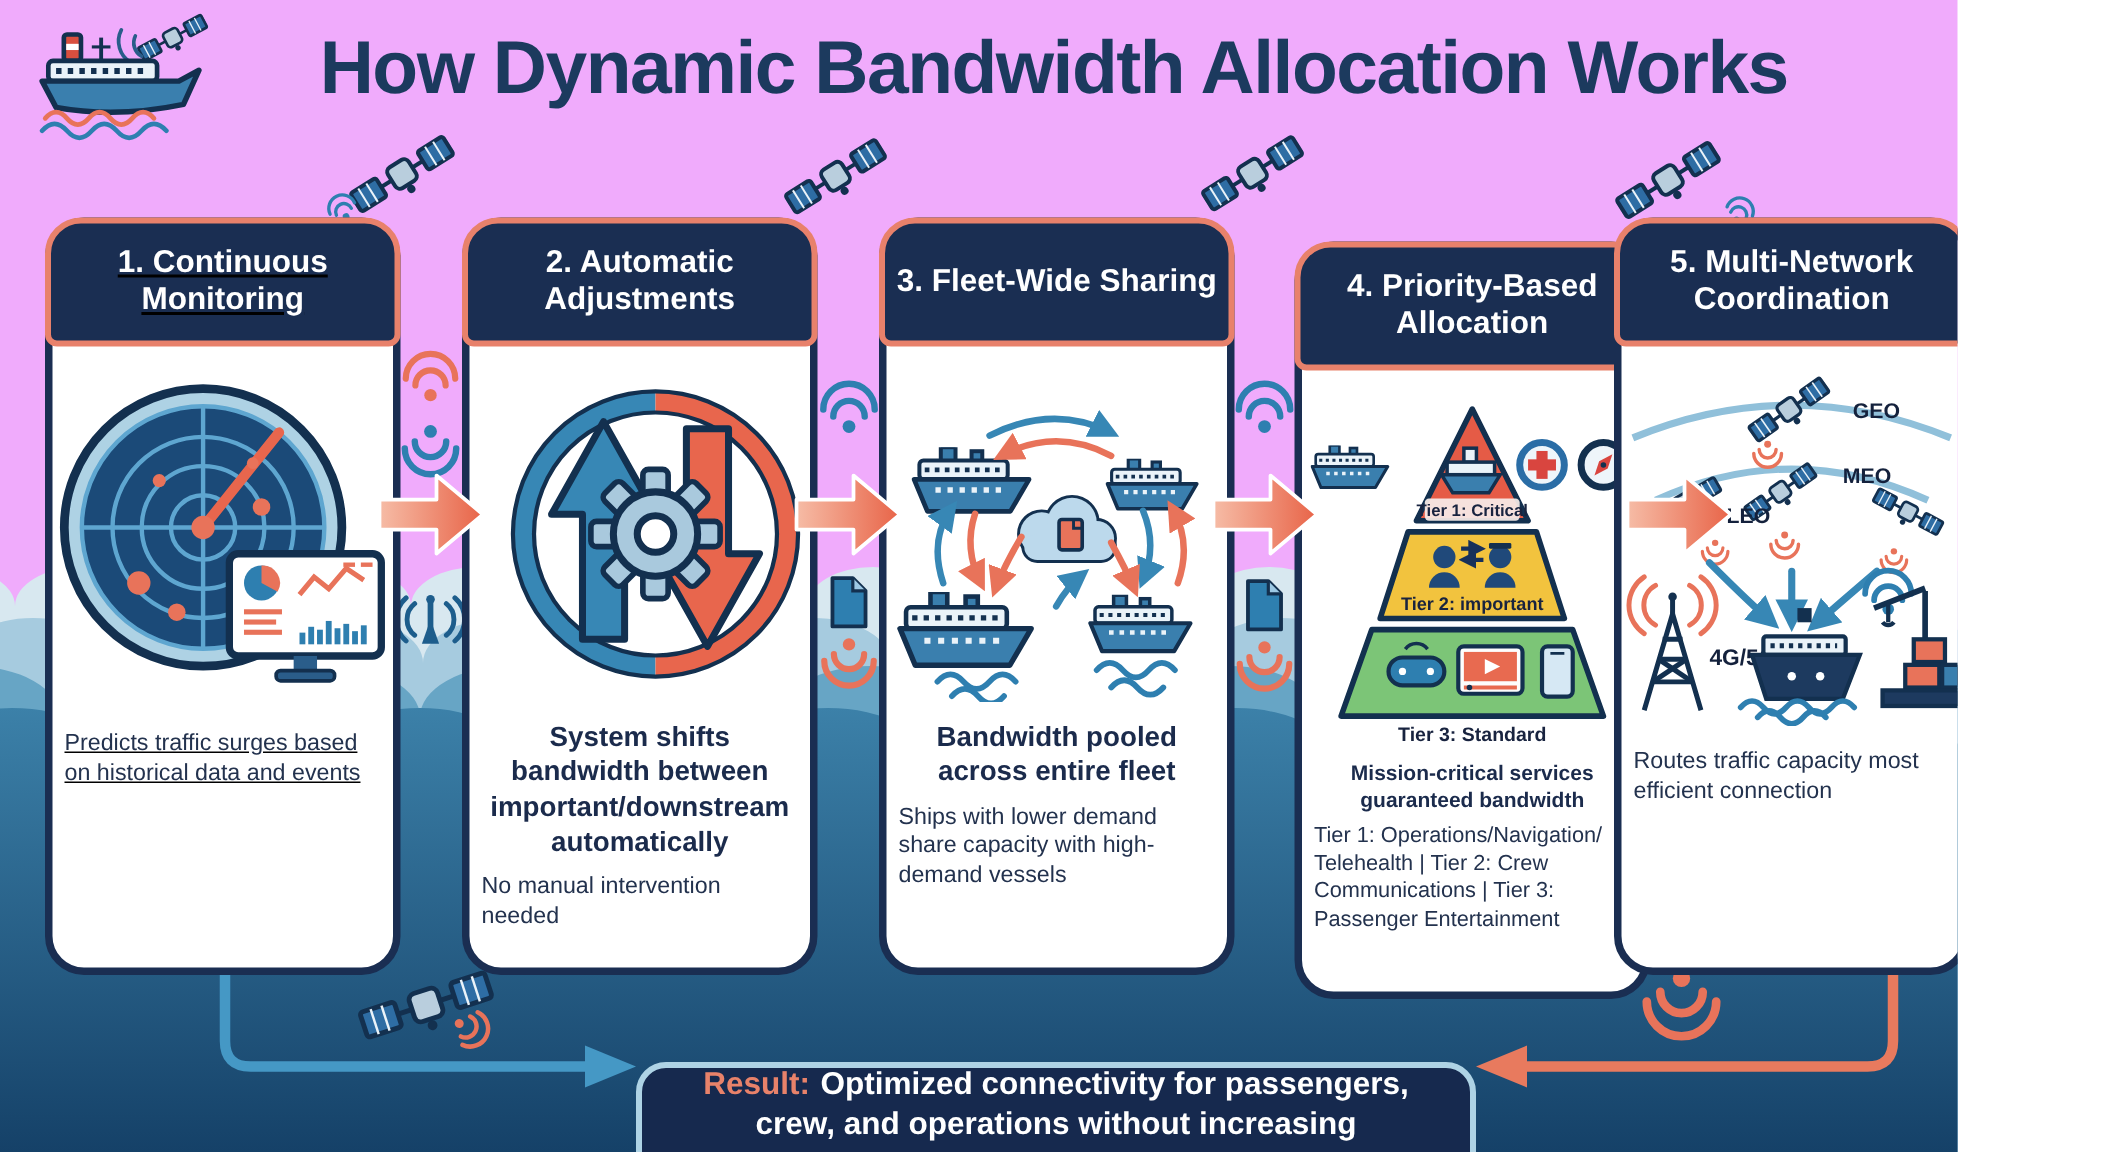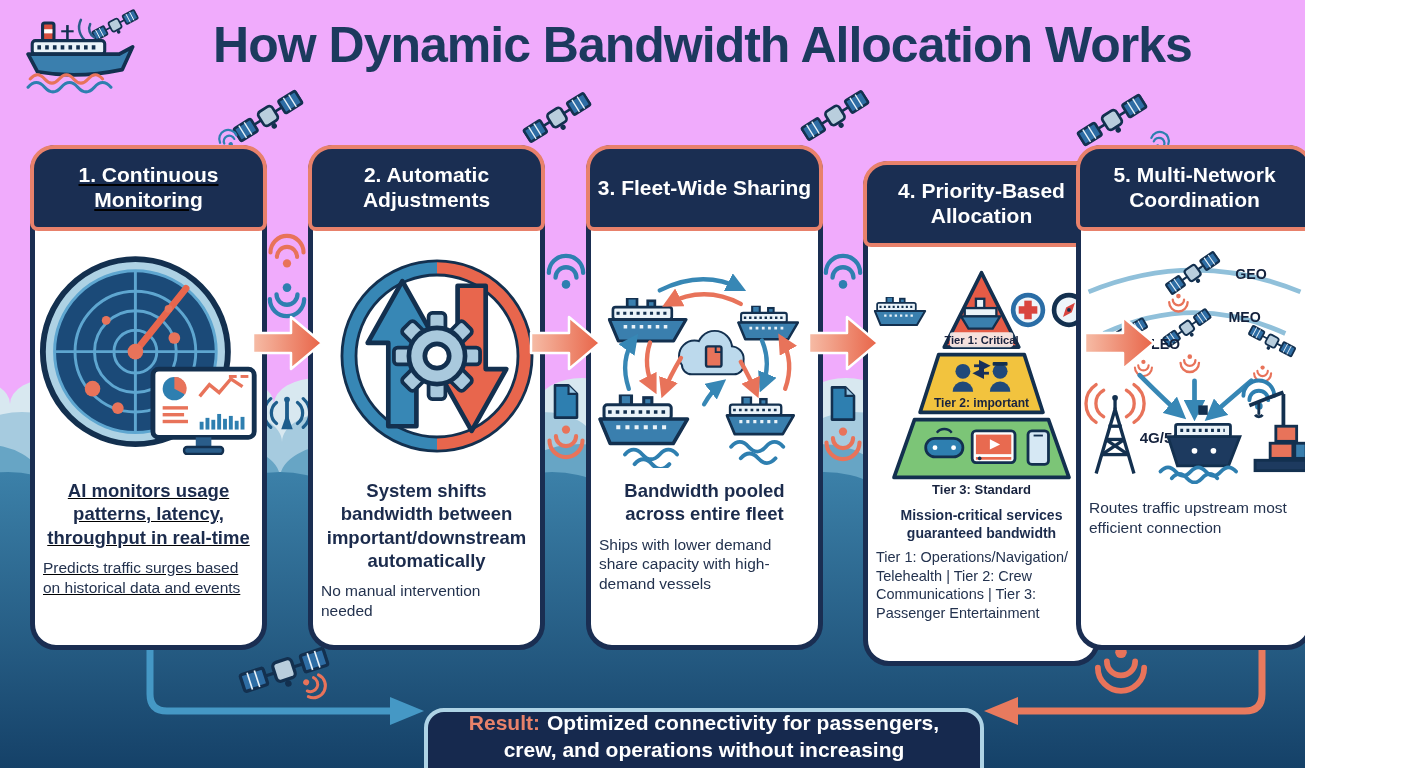--- a/index.html
+++ b/index.html
@@ -256,21 +256,20 @@
             <rect x="202" y="171" width="4" height="9"></rect>
               <rect x="208" y="167" width="4" height="13"></rect>
           </g>
           <rect x="196" y="124" width="8" height="3" fill="#e8735a"></rect>
             <rect x="208" y="124" width="8" height="3" fill="#e8735a"></rect>
           <rect x="162" y="188" width="16" height="10" fill="#2a5d8a"></rect>
           <rect x="150" y="198" width="40" height="7" rx="3" fill="#2a5d8a" stroke="#13304f" stroke-width="2.5"></rect>
         </g>
       </svg>
     </div>
-    <div class="heading">AI monitors usage patterns, latency, throughput in real-time</div>
     <div class="desc">Predicts traffic surges based on historical data and events</div>
   </div>
 
   <div class="card" style="left:308px;">
     <div class="card-header">2. Automatic Adjustments</div>
     <div class="icon-wrap">
       <svg width="206" height="206" viewBox="0 0 220 220">
         <path d="M110,16 A94,94 0 0 0 110,204" stroke="#3787b5" stroke-width="15" fill="none"></path>
         <path d="M110,16 A94,94 0 0 1 110,204" stroke="#e8664d" stroke-width="15" fill="none"></path>
         <circle cx="110" cy="110" r="101.5" stroke="#13304f" stroke-width="3" fill="none"></circle>
@@ -466,21 +465,21 @@
           <line x1="214" y1="162" x2="214" y2="232" stroke="#13304f" stroke-width="4"></line>
           <line x1="188" y1="170" x2="188" y2="184" stroke="#13304f" stroke-width="3"></line>
           <path d="M184,184 a5,5 0 0 0 8,0" stroke="#13304f" stroke-width="3" fill="none"></path>
           <rect x="206" y="196" width="22" height="16" fill="#e8735a" stroke="#13304f" stroke-width="3"></rect>
           <rect x="200" y="214" width="24" height="16" fill="#e8735a" stroke="#13304f" stroke-width="3"></rect>
           <rect x="226" y="214" width="12" height="16" fill="#3a7fae" stroke="#13304f" stroke-width="3"></rect>
           <rect x="184" y="232" width="54" height="11" fill="#1d3a5f" stroke="#13304f" stroke-width="3"></rect>
         </g>
       </svg>
     </div>
-    <div class="desc">Routes traffic upstream most efficient connection</div>
+    <div class="desc">Routes traffic capacity most efficient connection</div>
   </div>
 
   <div id="result">
     <div>
       <span class="rlabel">Result:</span><span>Optimized connectivity for passengers, crew, and operations without increasing bandwidth costs.</span>
     </div>
   </div>
 
 </div>
 

